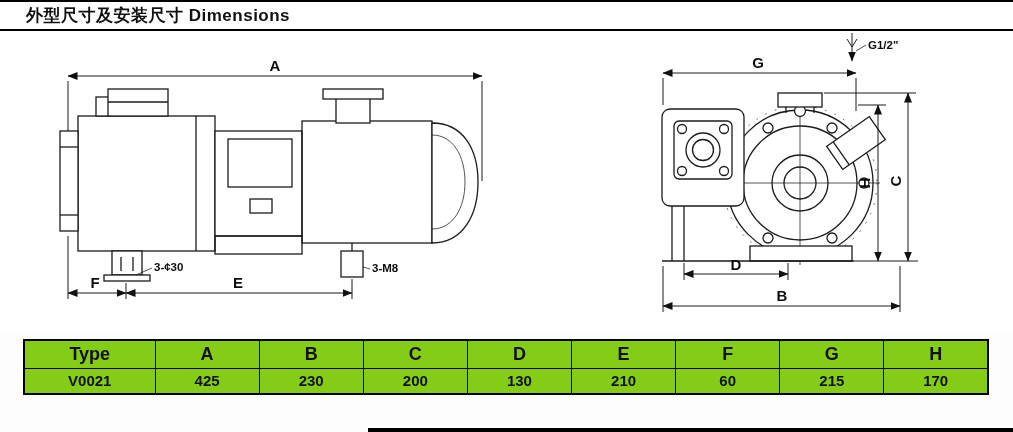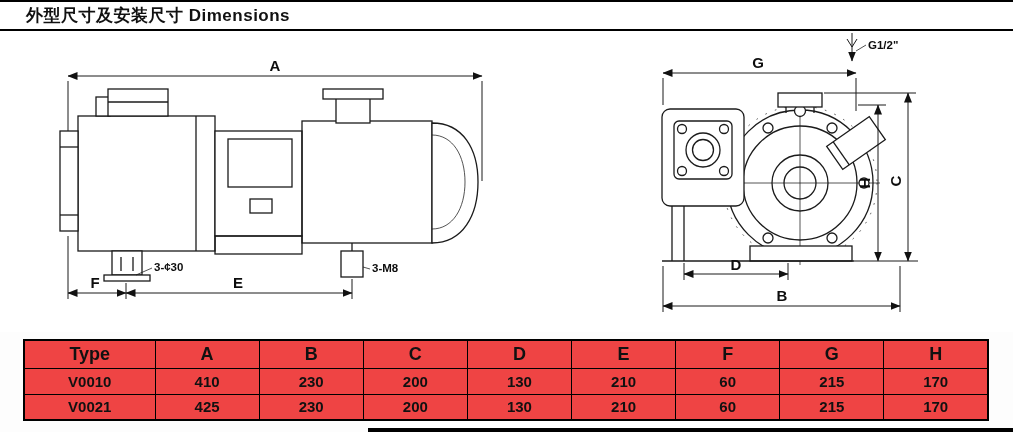--- a/index.html
+++ b/index.html
@@ -7,21 +7,21 @@
   body { background:#fdfdfd; font-family:"Liberation Sans",sans-serif; color:#111; overflow:hidden; position:relative; }
   .title-bar { height:31px; border-top:2px solid #000; border-bottom:2px solid #000; display:flex; align-items:center; padding:0 26px; font-size:17px; font-weight:bold; letter-spacing:.5px; background:#fff; }
   .drawing-wrap { height:301px; background:#fff; }
   svg { display:block; }
   .ln  { stroke:#1b1b1b; stroke-width:1.3; fill:none; }
   .lnw { stroke:#1b1b1b; stroke-width:1.3; fill:#fff; }
   .dim { stroke:#1b1b1b; stroke-width:1; fill:none; }
   .thin{ stroke:#1b1b1b; stroke-width:.75; fill:none; }
   text.dl { font:bold 15px "Liberation Sans",sans-serif; fill:#0d0d0d; }
   text.nt { font:bold 11.5px "Liberation Sans",sans-serif; fill:#0d0d0d; }
-  .dims-table { border-collapse:collapse; table-layout:fixed; width:966px; margin:7px 0 0 23px; border:2px solid #000; background:#ef4444; }
+  .dims-table { border-collapse:collapse; table-layout:fixed; width:966px; margin:7px 0 0 23px; border:2px solid #000; background:#84cc16; }
   .dims-table th, .dims-table td { border:1px solid #000; text-align:center; vertical-align:middle; font-weight:bold; }
   .dims-table th { height:28px; font-size:18px; }
   .dims-table td { height:26px; font-size:15px; }
   .bottom-line { position:absolute; left:368px; right:0; bottom:0; height:4px; background:#000; }
 </style>
 </head>
 <body>
 
 <div class="title-bar">外型尺寸及安装尺寸 Dimensions</div>
 
@@ -230,31 +230,20 @@
       <th>C</th>
       <th>D</th>
       <th>E</th>
       <th>F</th>
       <th>G</th>
       <th>H</th>
     </tr>
   </thead>
   <tbody>
     <tr>
-      <td>V0010</td>
-      <td>410</td>
-      <td>230</td>
-      <td>200</td>
-      <td>130</td>
-      <td>210</td>
-      <td>60</td>
-      <td>215</td>
-      <td>170</td>
-    </tr>
-    <tr>
       <td>V0021</td>
       <td>425</td>
       <td>230</td>
       <td>200</td>
       <td>130</td>
       <td>210</td>
       <td>60</td>
       <td>215</td>
       <td>170</td>
     </tr>

